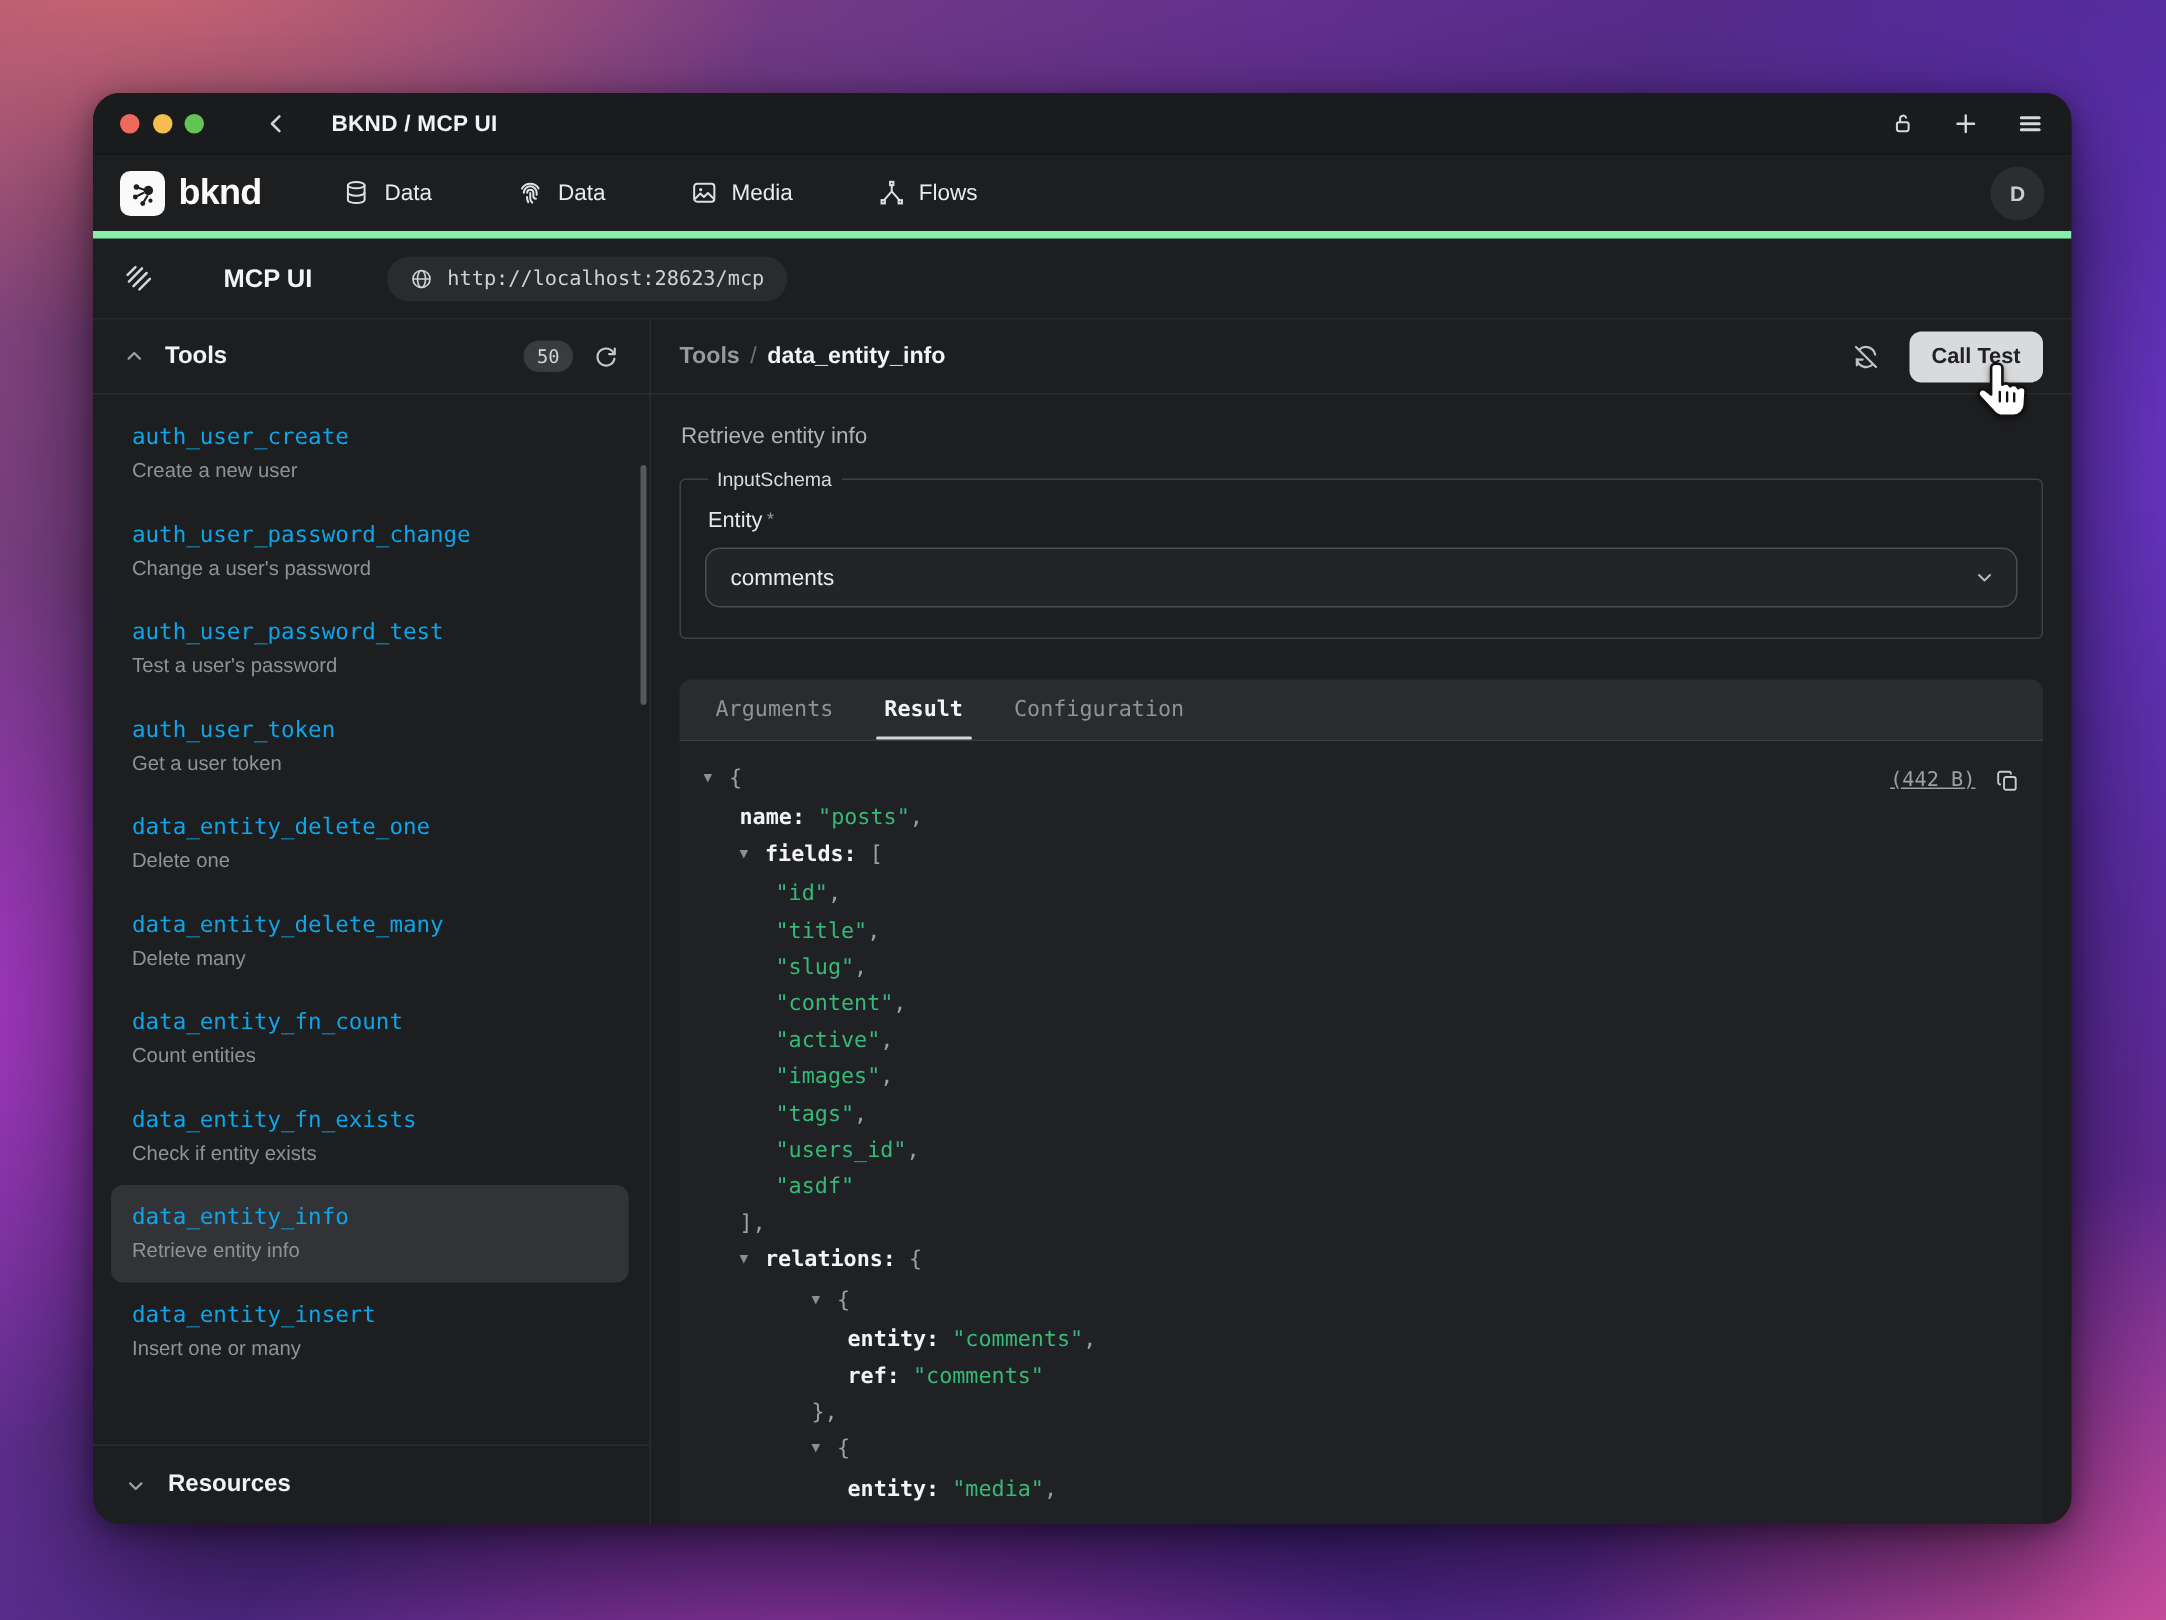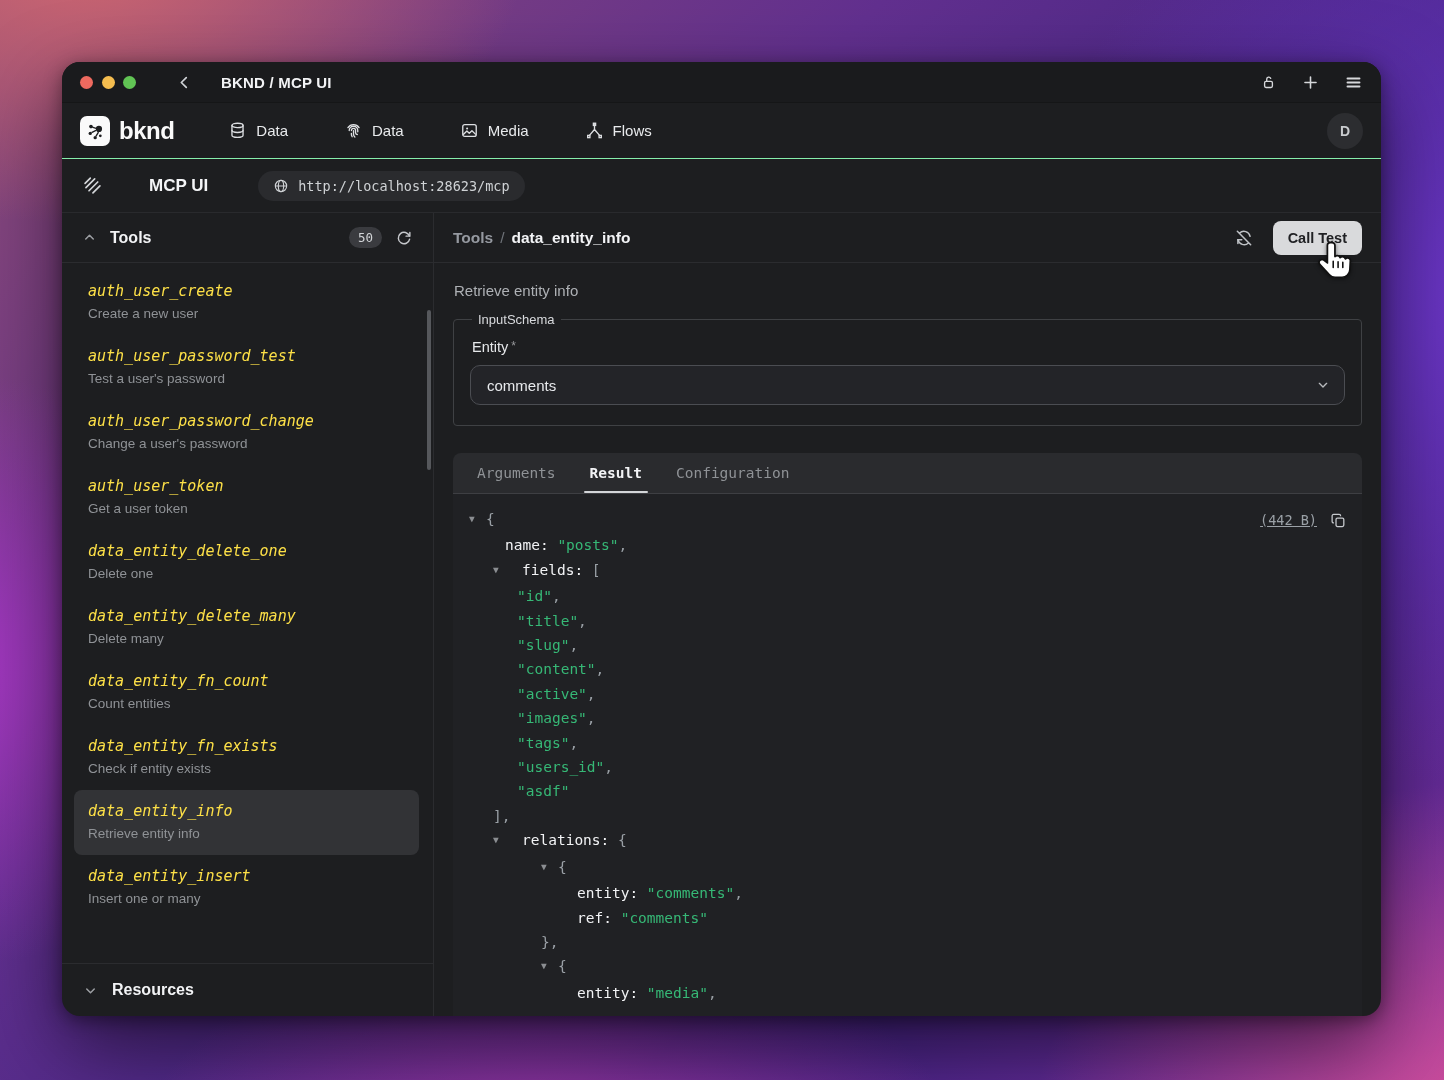--- a/index.html
+++ b/index.html
@@ -27,21 +27,21 @@
     padding:0 18px; border-bottom:1px solid #151617; }
   .lights { display:flex; gap:8.5px; }
   .light { width:13px; height:13px; border-radius:50%; }
   .light.red { background:#ee6a5f; } .light.yellow { background:#f5bd4f; } .light.green { background:#61c454; }
   .tb-back { margin-left:40px; color:#cfd2d6; display:flex; }
   .tb-title { margin-left:28px; color:#f2f3f5; font-weight:700; font-size:15px; letter-spacing:.2px; }
   .tb-right { margin-left:auto; display:flex; align-items:center; gap:24px; color:#d6d8db; }
 
   
   .appnav { height:56px; flex:0 0 56px; display:flex; align-items:center; padding:0 18px;
-    border-bottom:1px solid #86efac; }
+    border-bottom:5px solid #86efac; }
   .brand { display:flex; align-items:center; gap:9px; }
   .brand-box { width:30px; height:30px; background:#fafafa; border-radius:7px; display:flex;
     align-items:center; justify-content:center; }
   .brand-name { color:#fafafa; font-weight:800; font-size:24px; letter-spacing:-.5px; }
   .navitems { display:flex; gap:56px; margin-left:54px; }
   .navitem { display:flex; align-items:center; gap:9px; color:#e8eaec; font-size:15px; cursor:pointer; }
   .navitem svg { color:#dddfe2; }
   .avatar { margin-left:auto; width:36px; height:36px; border-radius:50%; background:#2c2d30;
     color:#c9cbce; font-size:14px; font-weight:700; display:flex; align-items:center; justify-content:center; }
 
@@ -61,21 +61,21 @@
   .sb-header { height:50px; flex:0 0 50px; display:flex; align-items:center; gap:13px; padding:0 20px;
     border-bottom:1px solid #2b2c2f; }
   .sb-header .chev { color:#9b9ea2; display:flex; }
   .sb-title { color:#f2f3f5; font-weight:700; font-size:16px; }
   .count-badge { margin-left:auto; background:#3a3b3f; color:#d2d4d7; font-size:12.5px;
     padding:3px 9px; border-radius:999px; }
   .sb-refresh { color:#c6c8cc; display:flex; cursor:pointer; }
   .sb-list { flex:1; position:relative; overflow:hidden; padding-top:7px; }
   .tool-item { margin:0 14px 0 12px; padding:11px 14px 12px; border-radius:8px; cursor:pointer; }
   .tool-item.selected { background:#323336; }
-  .tool-name { color:#fde047; font-size:15px; line-height:20px;font-style:italic; }
+  .tool-name { color:#0ea5e9; font-size:15px; line-height:20px; }
   .tool-desc { color:#8f9296; font-size:13.5px; line-height:18px; margin-top:4px; }
   .sb-scrollbar { position:absolute; right:2px; top:47px; width:4px; height:160px; border-radius:2px;
     background:#56585c; }
   .sb-footer { flex:0 0 53px; border-top:1px solid #2b2c2f; display:flex; align-items:center; gap:14px;
     padding:0 21px; }
   .sb-footer .chev { color:#9b9ea2; display:flex; }
   .sb-footer-title { color:#f2f3f5; font-weight:700; font-size:16px; }
 
   
   .main { flex:1; display:flex; flex-direction:column; min-width:0; min-height:0; }
@@ -114,21 +114,21 @@
     background:#d3d5d8; border-radius:1px; }
 
   .result-content { position:relative; background:#202124; flex:1; padding:13px 16px;
     font-family:"DejaVu Sans Mono", monospace; font-size:14.5px; line-height:24.4px; overflow:hidden; }
   .result-meta { position:absolute; top:14px; right:15px; display:flex; align-items:center; gap:13px; }
   .result-size { color:#9aa0a6; font-size:13.5px;text-decoration:underline; }
   .copy-btn { color:#c6c9cd; display:flex; cursor:pointer; }
   .json-line { white-space:pre; }
   .json-line .arrow { display:inline-block; width:17px; font-size:9.5px; color:#8b8e92; cursor:pointer;
     transform:translateY(-2px); }
-  .tk-key { color:#f2f3f5; font-weight:400;margin-left:12px; }
+  .tk-key { color:#f2f3f5; font-weight:700; }
   .tk-str { color:#36b876; }
   .tk-punc { color:#9aa0a6; }
 
   .cursor-overlay { position:absolute; left:1253px; top:178px; width:38px; height:44px; z-index:50;
     pointer-events:none; filter:drop-shadow(0 1px 2px rgba(0,0,0,.5)); }
 </style>
 </head>
 <body>
 
 <div class="stage">
@@ -258,26 +258,26 @@
                 <path d="M19.8 4.5v5h-5"></path>
               </svg>
           </span>
         </div>
         <div class="sb-list">
           <div class="tool-item">
               <div class="tool-name mono">auth_user_create</div>
               <div class="tool-desc">Create a new user</div>
             </div>
             <div class="tool-item">
+              <div class="tool-name mono">auth_user_password_change</div>
+              <div class="tool-desc">Change a user's password</div>
+            </div>
+            <div class="tool-item">
               <div class="tool-name mono">auth_user_password_test</div>
               <div class="tool-desc">Test a user's password</div>
-            </div>
-            <div class="tool-item">
-              <div class="tool-name mono">auth_user_password_change</div>
-              <div class="tool-desc">Change a user's password</div>
             </div>
             <div class="tool-item">
               <div class="tool-name mono">auth_user_token</div>
               <div class="tool-desc">Get a user token</div>
             </div>
             <div class="tool-item">
               <div class="tool-name mono">data_entity_delete_one</div>
               <div class="tool-desc">Delete one</div>
             </div>
             <div class="tool-item">

